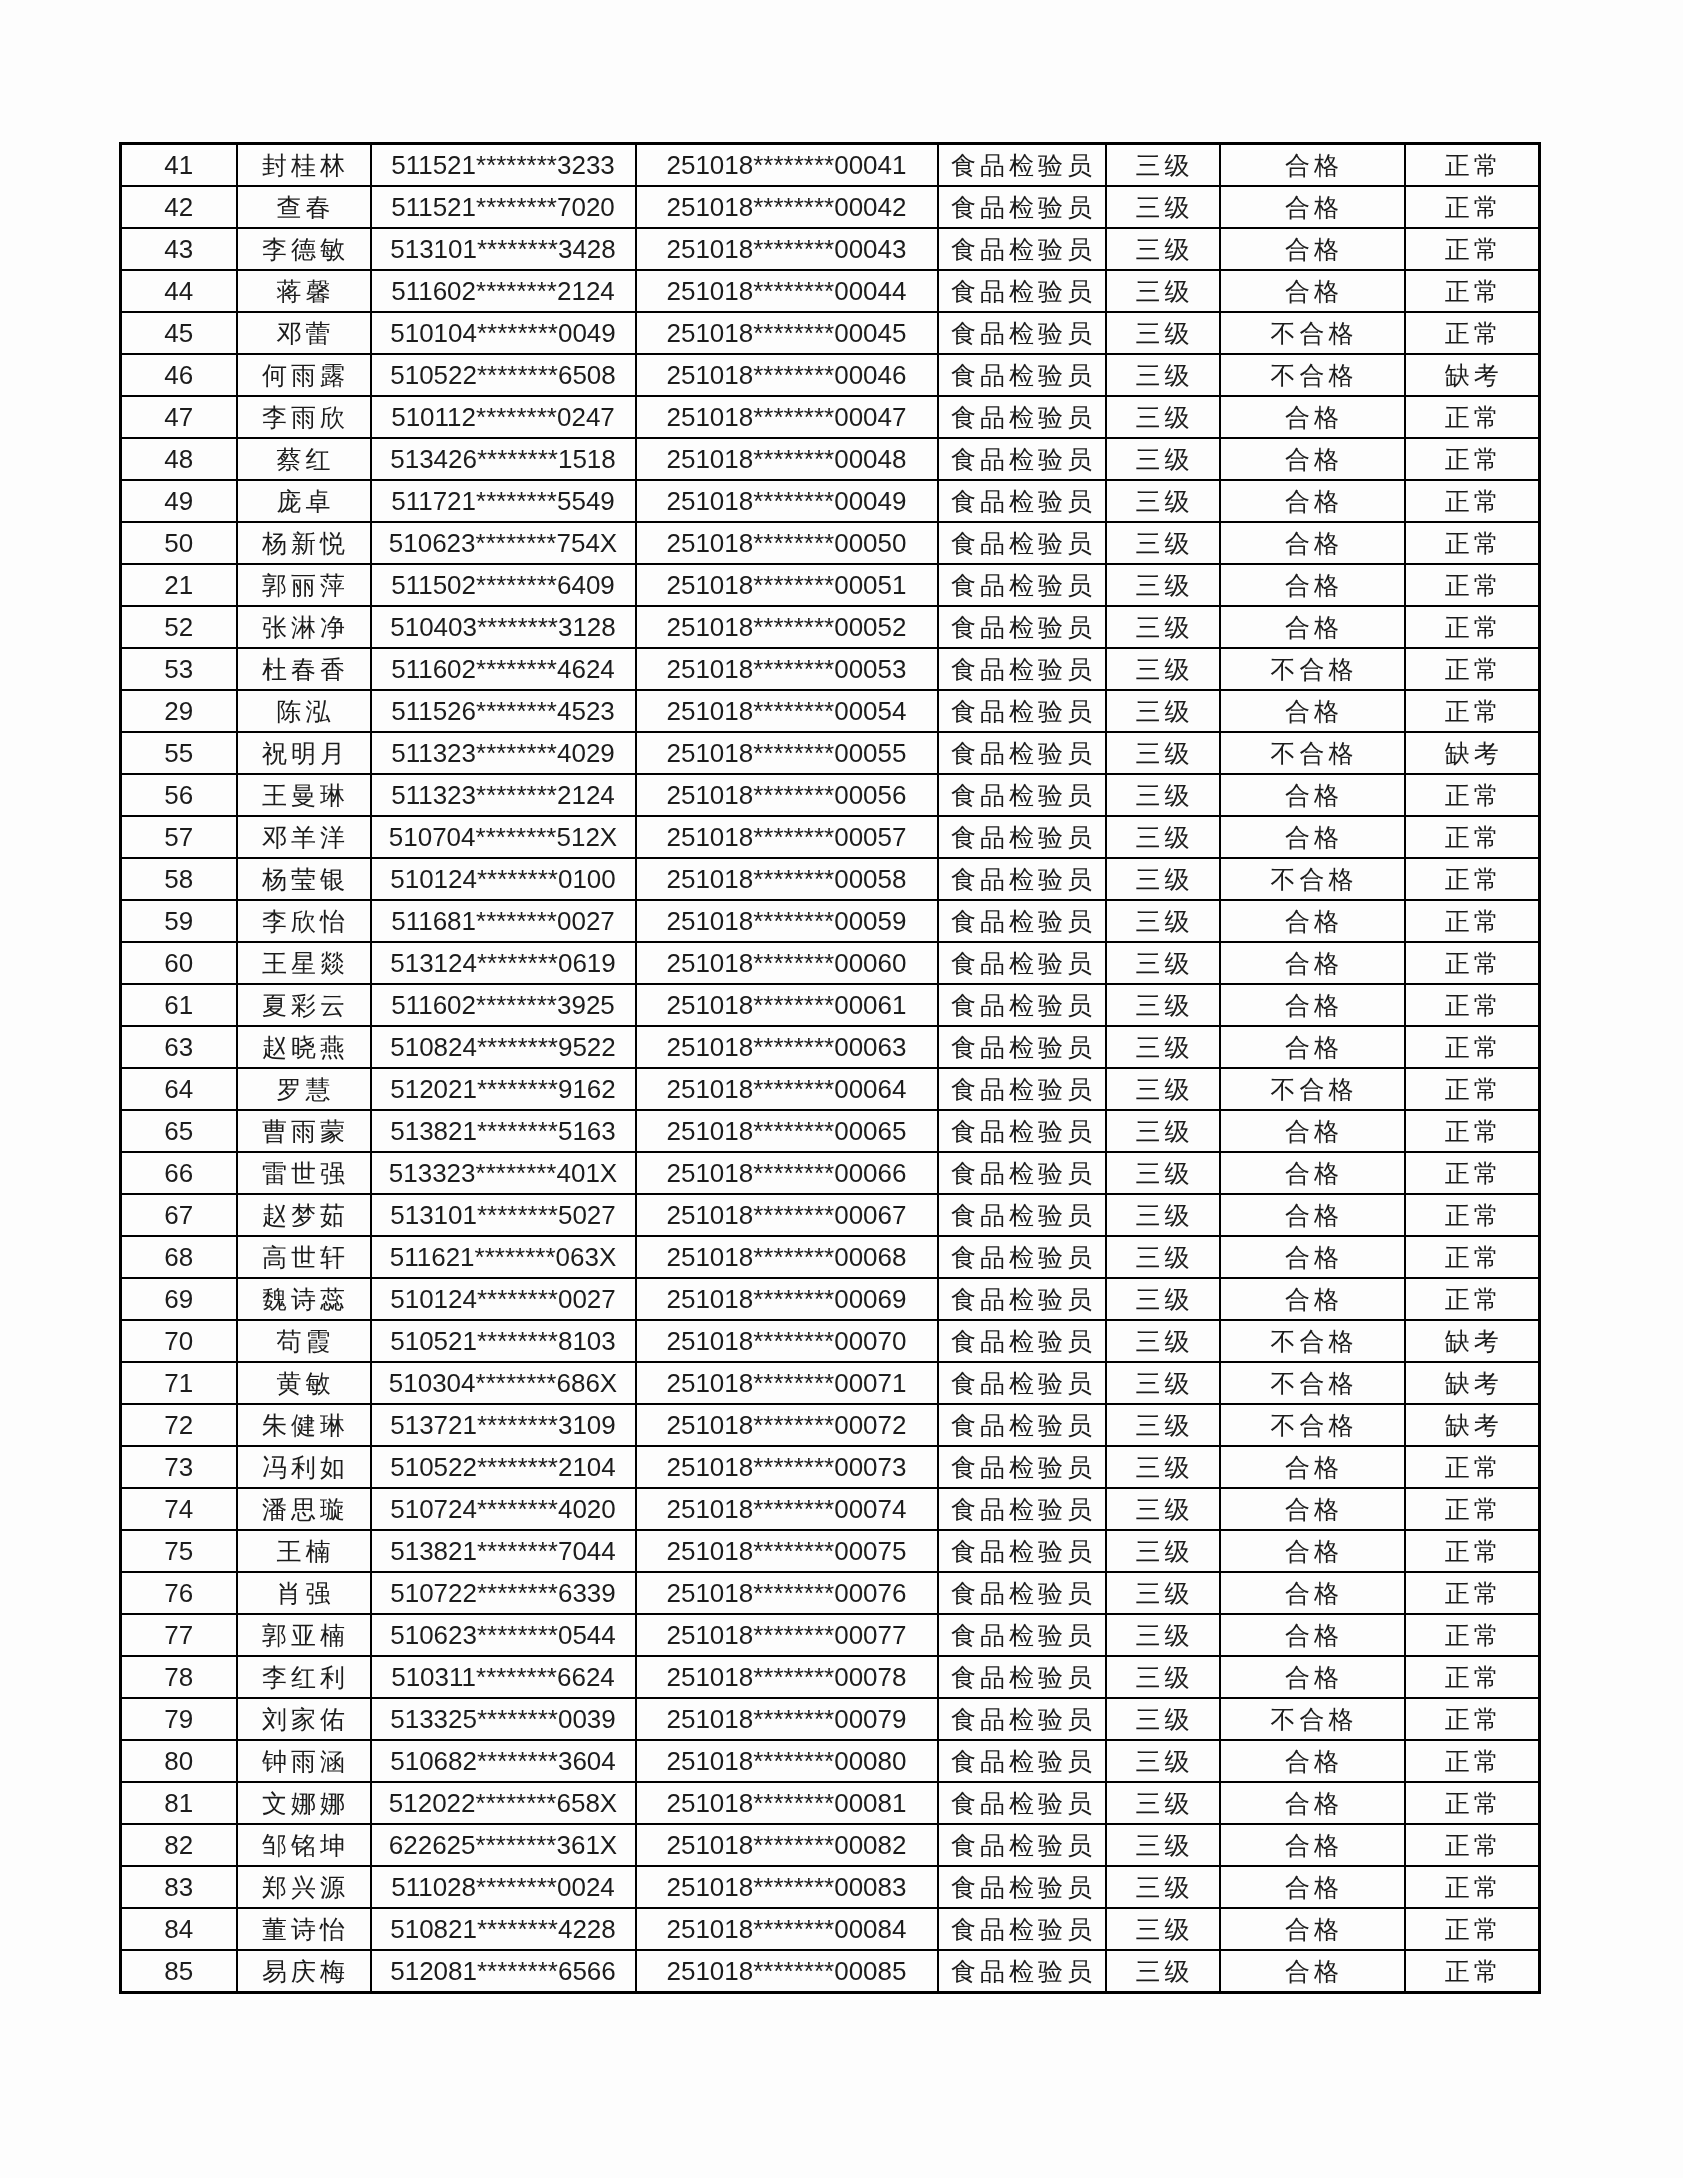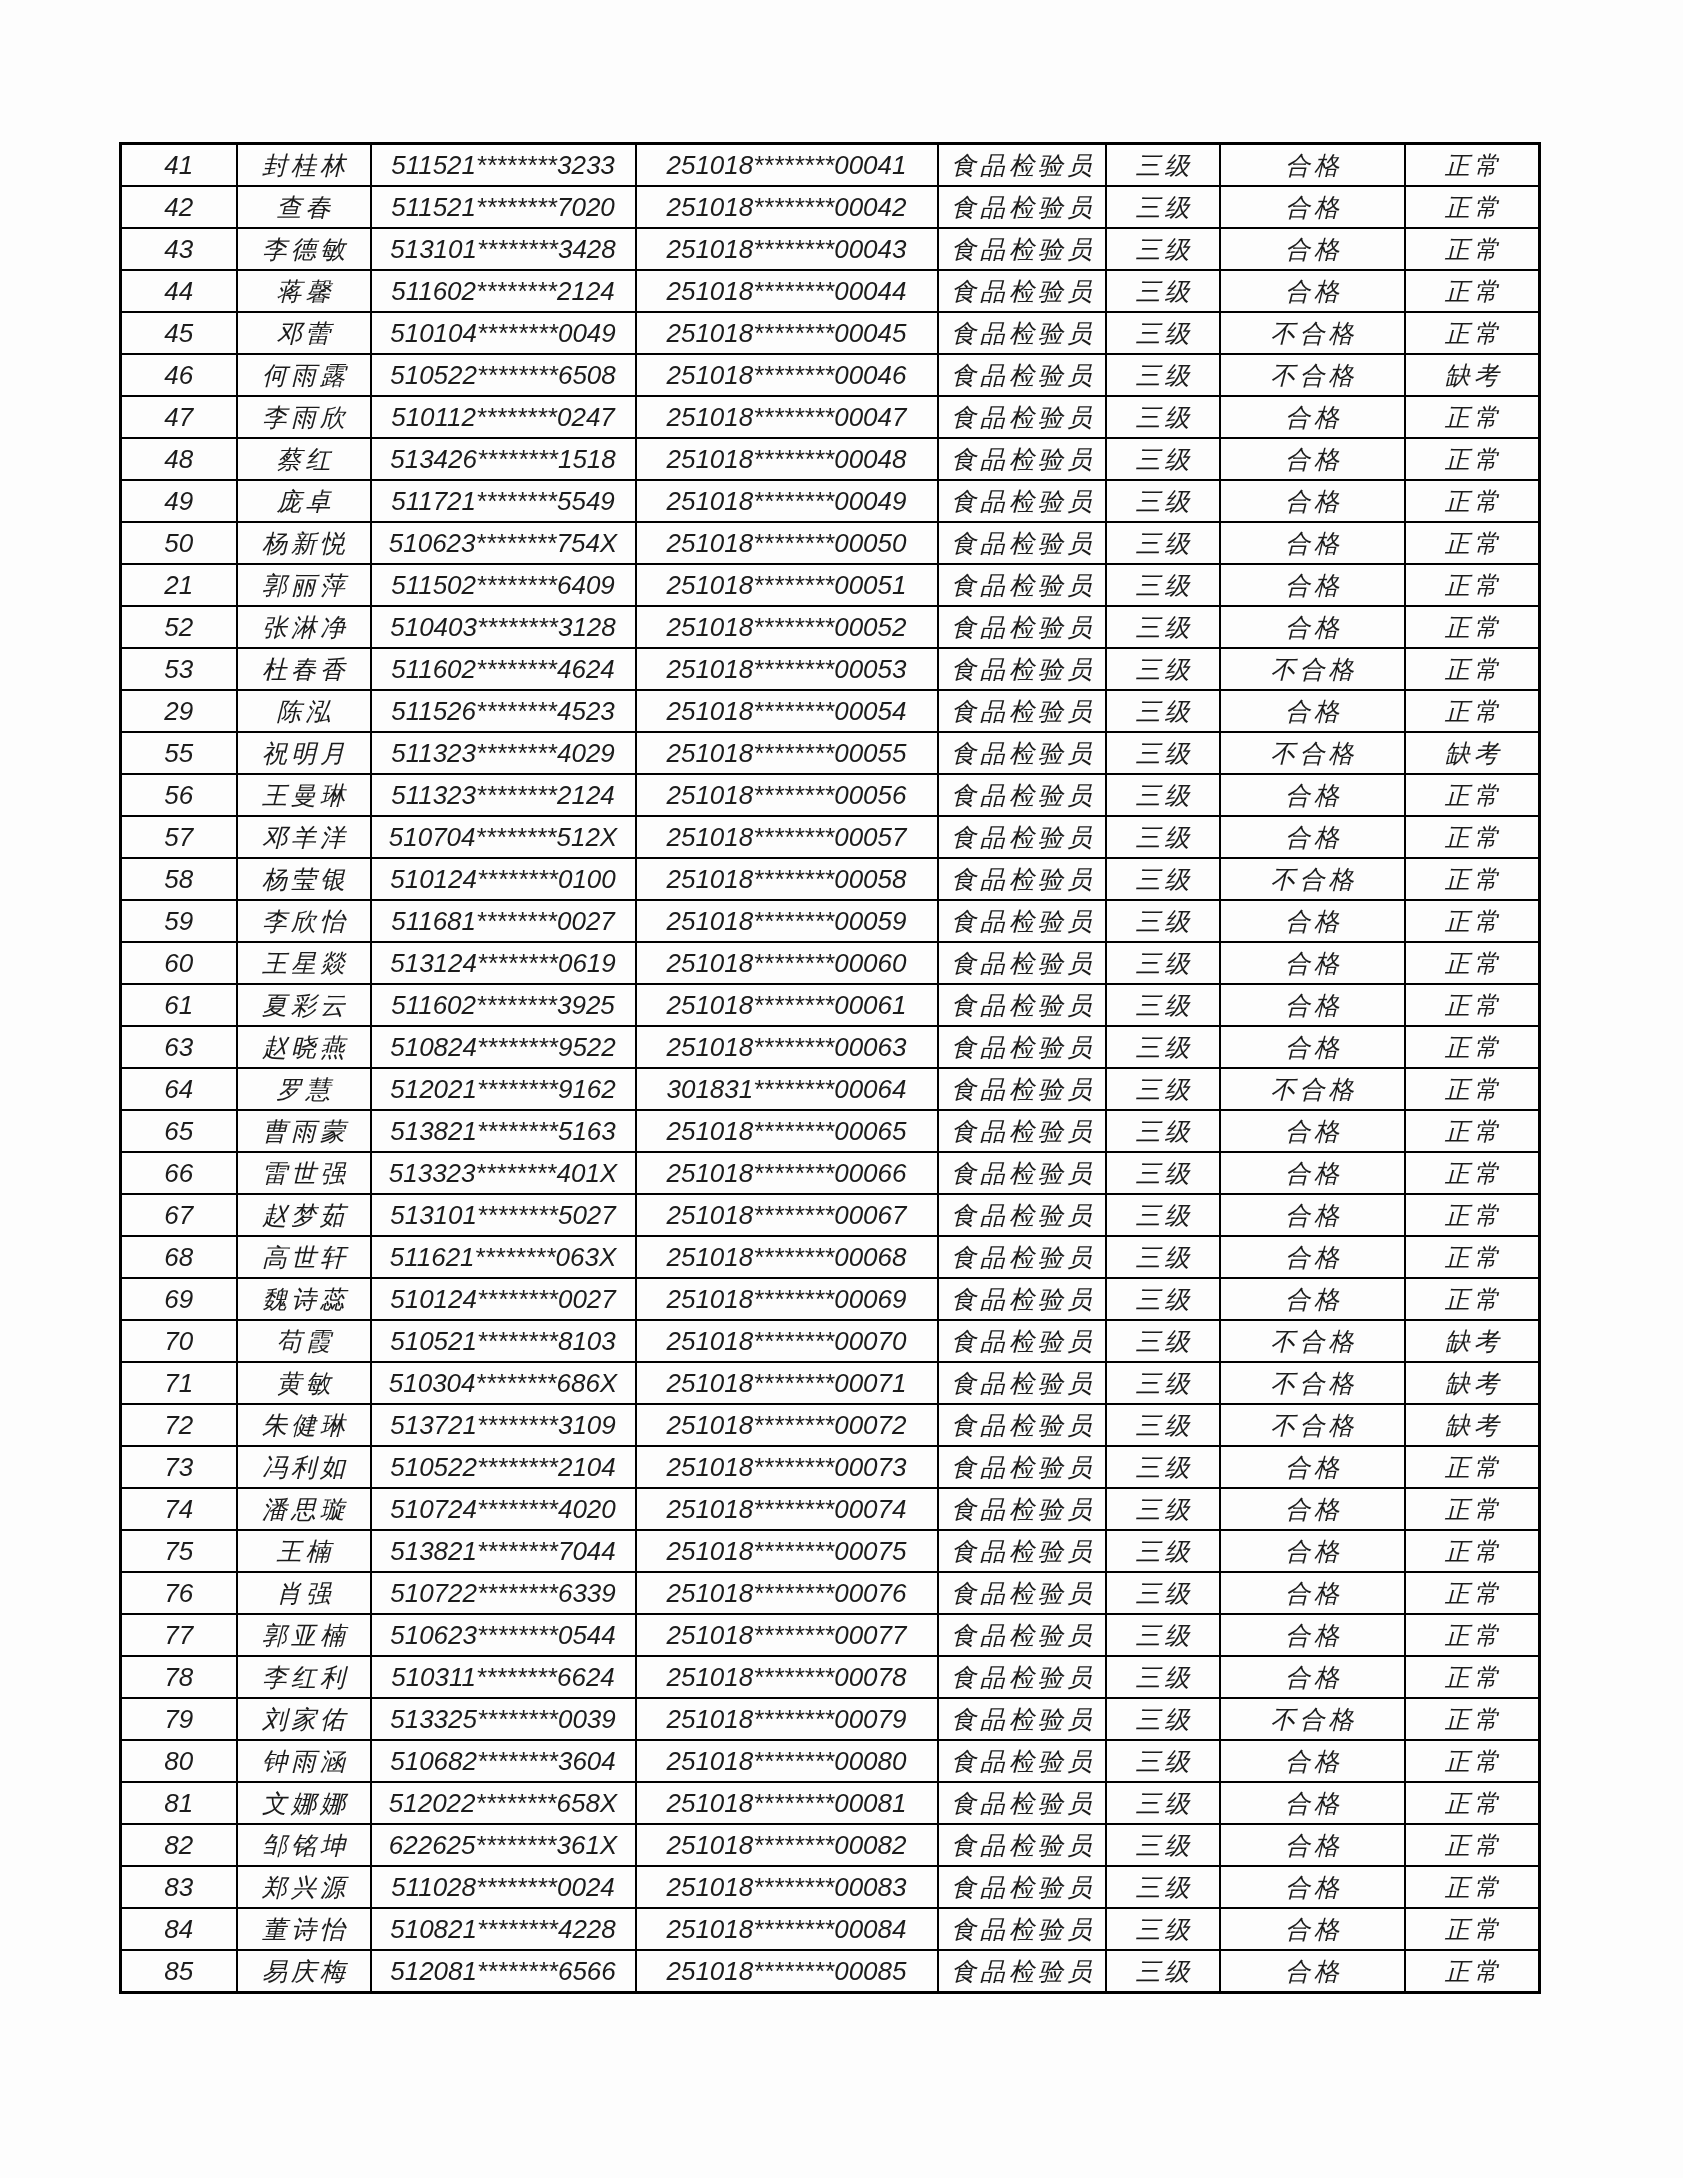--- a/index.html
+++ b/index.html
@@ -15,21 +15,20 @@
   }
   .sheet {
     position: absolute;
     left: 119px;
     top: 142px;
   }
   table.results {
     border-collapse: collapse;
     table-layout: fixed;
     border: 3px solid #000;
-    font-style: italic;
   }
   table.results td {
     border: 2px solid #000;
     height: 40px;
     padding: 0;
     text-align: center;
     vertical-align: middle;
     white-space: nowrap;
     overflow: hidden;
     color: #1c1c1c;
@@ -287,21 +286,21 @@
           <td class="num">251018********00063</td>
           <td class="cjk">食品检验员</td>
           <td class="cjk">三级</td>
           <td class="cjk">合格</td>
           <td class="cjk">正常</td>
         </tr>
         <tr>
           <td class="num">64</td>
           <td class="cjk">罗慧</td>
           <td class="num">512021********9162</td>
-          <td class="num">301831********00064</td>
+          <td class="num">251018********00064</td>
           <td class="cjk">食品检验员</td>
           <td class="cjk">三级</td>
           <td class="cjk">不合格</td>
           <td class="cjk">正常</td>
         </tr>
         <tr>
           <td class="num">65</td>
           <td class="cjk">曹雨蒙</td>
           <td class="num">513821********5163</td>
           <td class="num">251018********00065</td>

